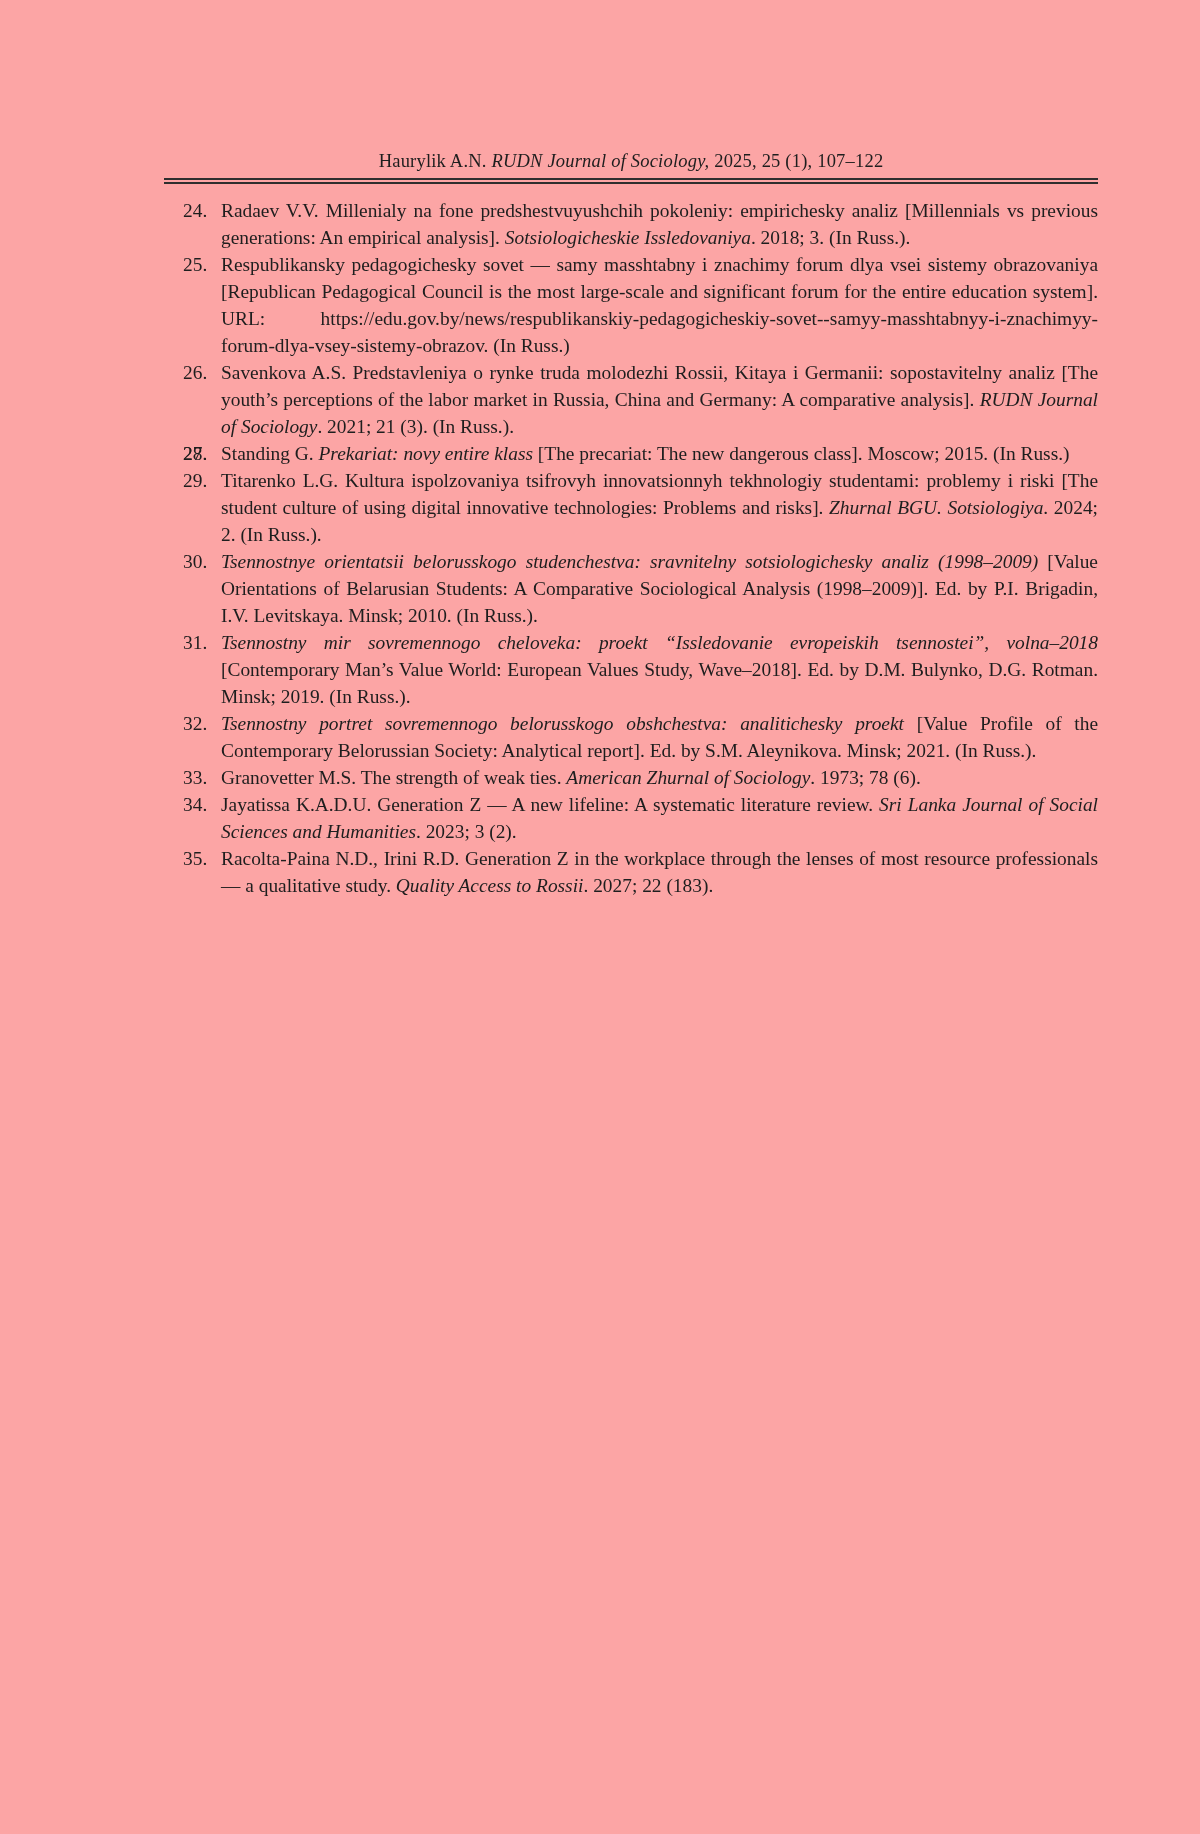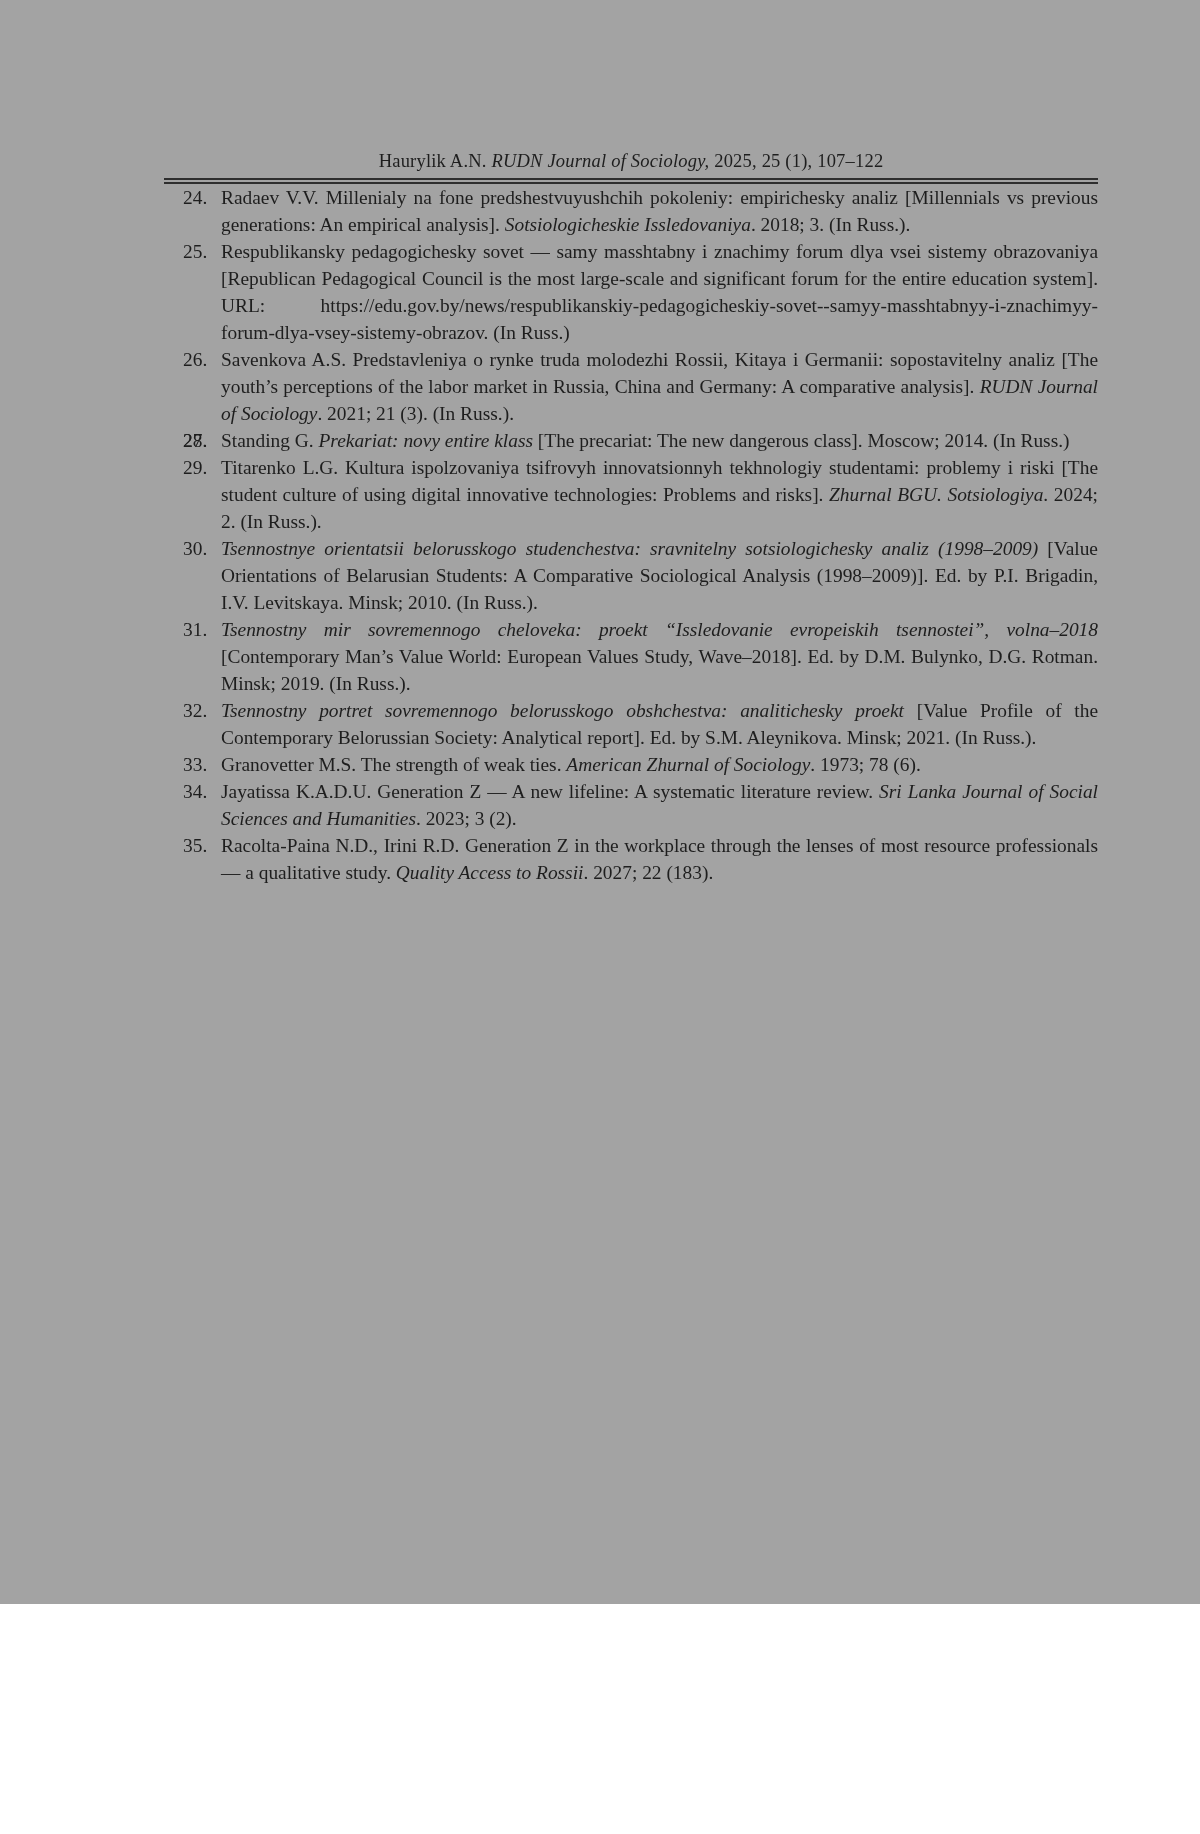--- a/index.html
+++ b/index.html
@@ -3,22 +3,22 @@
 <meta charset="utf-8">
 <style>
   html, body {
     margin: 0;
     padding: 0;
     background: #ffffff;
   }
   .page {
     position: relative;
     width: 1200px;
-    height: 1604px;
-    background: #a3a3a3;
+    height: 1834px;
+    background: #fca5a5;
     font-family: "Liberation Serif", serif;
     color: #1e1e1e;
     overflow: hidden;
   }
   .content {
     position: absolute;
     left: 164px;
     top: 150px;
     width: 934px;
   }
@@ -31,20 +31,21 @@
   }
   .running-head .it { font-style: italic; }
   .rule {
     margin-top: 6px;
     height: 6px;
     box-sizing: border-box;
     border-top: 2px solid #2e2e2e;
     border-bottom: 2px solid #2e2e2e;
   }
   .refs {
+    margin-top: 13px;
     font-size: 19.4px;
     line-height: 27px;
     text-align: justify;
   }
   .ref {
     position: relative;
     padding-left: 57px;
     overflow-wrap: break-word;
   }
   .ref .num {
@@ -62,21 +63,21 @@
   <div class="content">
     <div class="running-head">
       <span>Haurylik A.N. </span><span class="it">RUDN Journal of Sociology,</span><span> 2025, 25 (1), 107–122</span>
     </div>
     <div class="rule"></div>
     <div class="refs">
         <div class="ref"><span class="num">24.</span><span>Radaev V.V. Millenialy na fone predshestvuyushchih pokoleniy: empirichesky analiz [Millennials vs previous generations: An empirical analysis]. </span><span class="it">Sotsiologicheskie Issledovaniya</span><span>. 2018; 3. (In Russ.).</span></div>
         <div class="ref"><span class="num">25.</span><span>Respublikansky pedagogichesky sovet — samy masshtabny i znachimy forum dlya vsei sistemy obrazovaniya [Republican Pedagogical Council is the most large-scale and significant forum for the entire education system]. URL: https://edu.gov.by/news/respublikanskiy-pedagogicheskiy-sovet--samyy-masshtabnyy-i-znachimyy-forum-dlya-vsey-sistemy-obrazov. (In Russ.)</span></div>
         <div class="ref"><span class="num">26.</span><span>Savenkova A.S. Predstavleniya o rynke truda molodezhi Rossii, Kitaya i Germanii: sopostavitelny analiz [The youth’s perceptions of the labor market in Russia, China and Germany: A comparative analysis]. </span><span class="it">RUDN Journal of Sociology</span><span>. 2021; 21 (3). (In Russ.).</span></div>
         <div class="ref"><span class="num">27.</span></div>
-        <div class="ref"><span class="num">28.</span><span>Standing G. </span><span class="it">Prekariat: novy entire klass</span><span> [The precariat: The new dangerous class]. Moscow; 2014. (In Russ.)</span></div>
+        <div class="ref"><span class="num">28.</span><span>Standing G. </span><span class="it">Prekariat: novy entire klass</span><span> [The precariat: The new dangerous class]. Moscow; 2015. (In Russ.)</span></div>
         <div class="ref"><span class="num">29.</span><span>Titarenko L.G. Kultura ispolzovaniya tsifrovyh innovatsionnyh tekhnologiy studentami: problemy i riski [The student culture of using digital innovative technologies: Problems and risks]. </span><span class="it">Zhurnal BGU. Sotsiologiya</span><span>. 2024; 2. (In Russ.).</span></div>
         <div class="ref"><span class="num">30.</span><span class="it">Tsennostnye orientatsii belorusskogo studenchestva: sravnitelny sotsiologichesky analiz (1998–2009)</span><span> [Value Orientations of Belarusian Students: A Comparative Sociological Analysis (1998–2009)]. Ed. by P.I. Brigadin, I.V. Levitskaya. Minsk; 2010. (In Russ.).</span></div>
         <div class="ref"><span class="num">31.</span><span class="it">Tsennostny mir sovremennogo cheloveka: proekt “Issledovanie evropeiskih tsennostei”, volna–2018</span><span> [Contemporary Man’s Value World: European Values Study, Wave–2018]. Ed. by D.M. Bulynko, D.G. Rotman. Minsk; 2019. (In Russ.).</span></div>
         <div class="ref"><span class="num">32.</span><span class="it">Tsennostny portret sovremennogo belorusskogo obshchestva: analitichesky proekt</span><span> [Value Profile of the Contemporary Belorussian Society: Analytical report]. Ed. by S.M. Aleynikova. Minsk; 2021. (In Russ.).</span></div>
         <div class="ref"><span class="num">33.</span><span>Granovetter M.S. The strength of weak ties. </span><span class="it">American Zhurnal of Sociology</span><span>. 1973; 78 (6).</span></div>
         <div class="ref"><span class="num">34.</span><span>Jayatissa K.A.D.U. Generation Z — A new lifeline: A systematic literature review. </span><span class="it">Sri Lanka Journal of Social Sciences and Humanities</span><span>. 2023; 3 (2).</span></div>
         <div class="ref"><span class="num">35.</span><span>Racolta-Paina N.D., Irini R.D. Generation Z in the workplace through the lenses of most resource professionals — a qualitative study. </span><span class="it">Quality Access to Rossii</span><span>. 2027; 22 (183).</span></div>
       </div>
   </div>
 </div>

